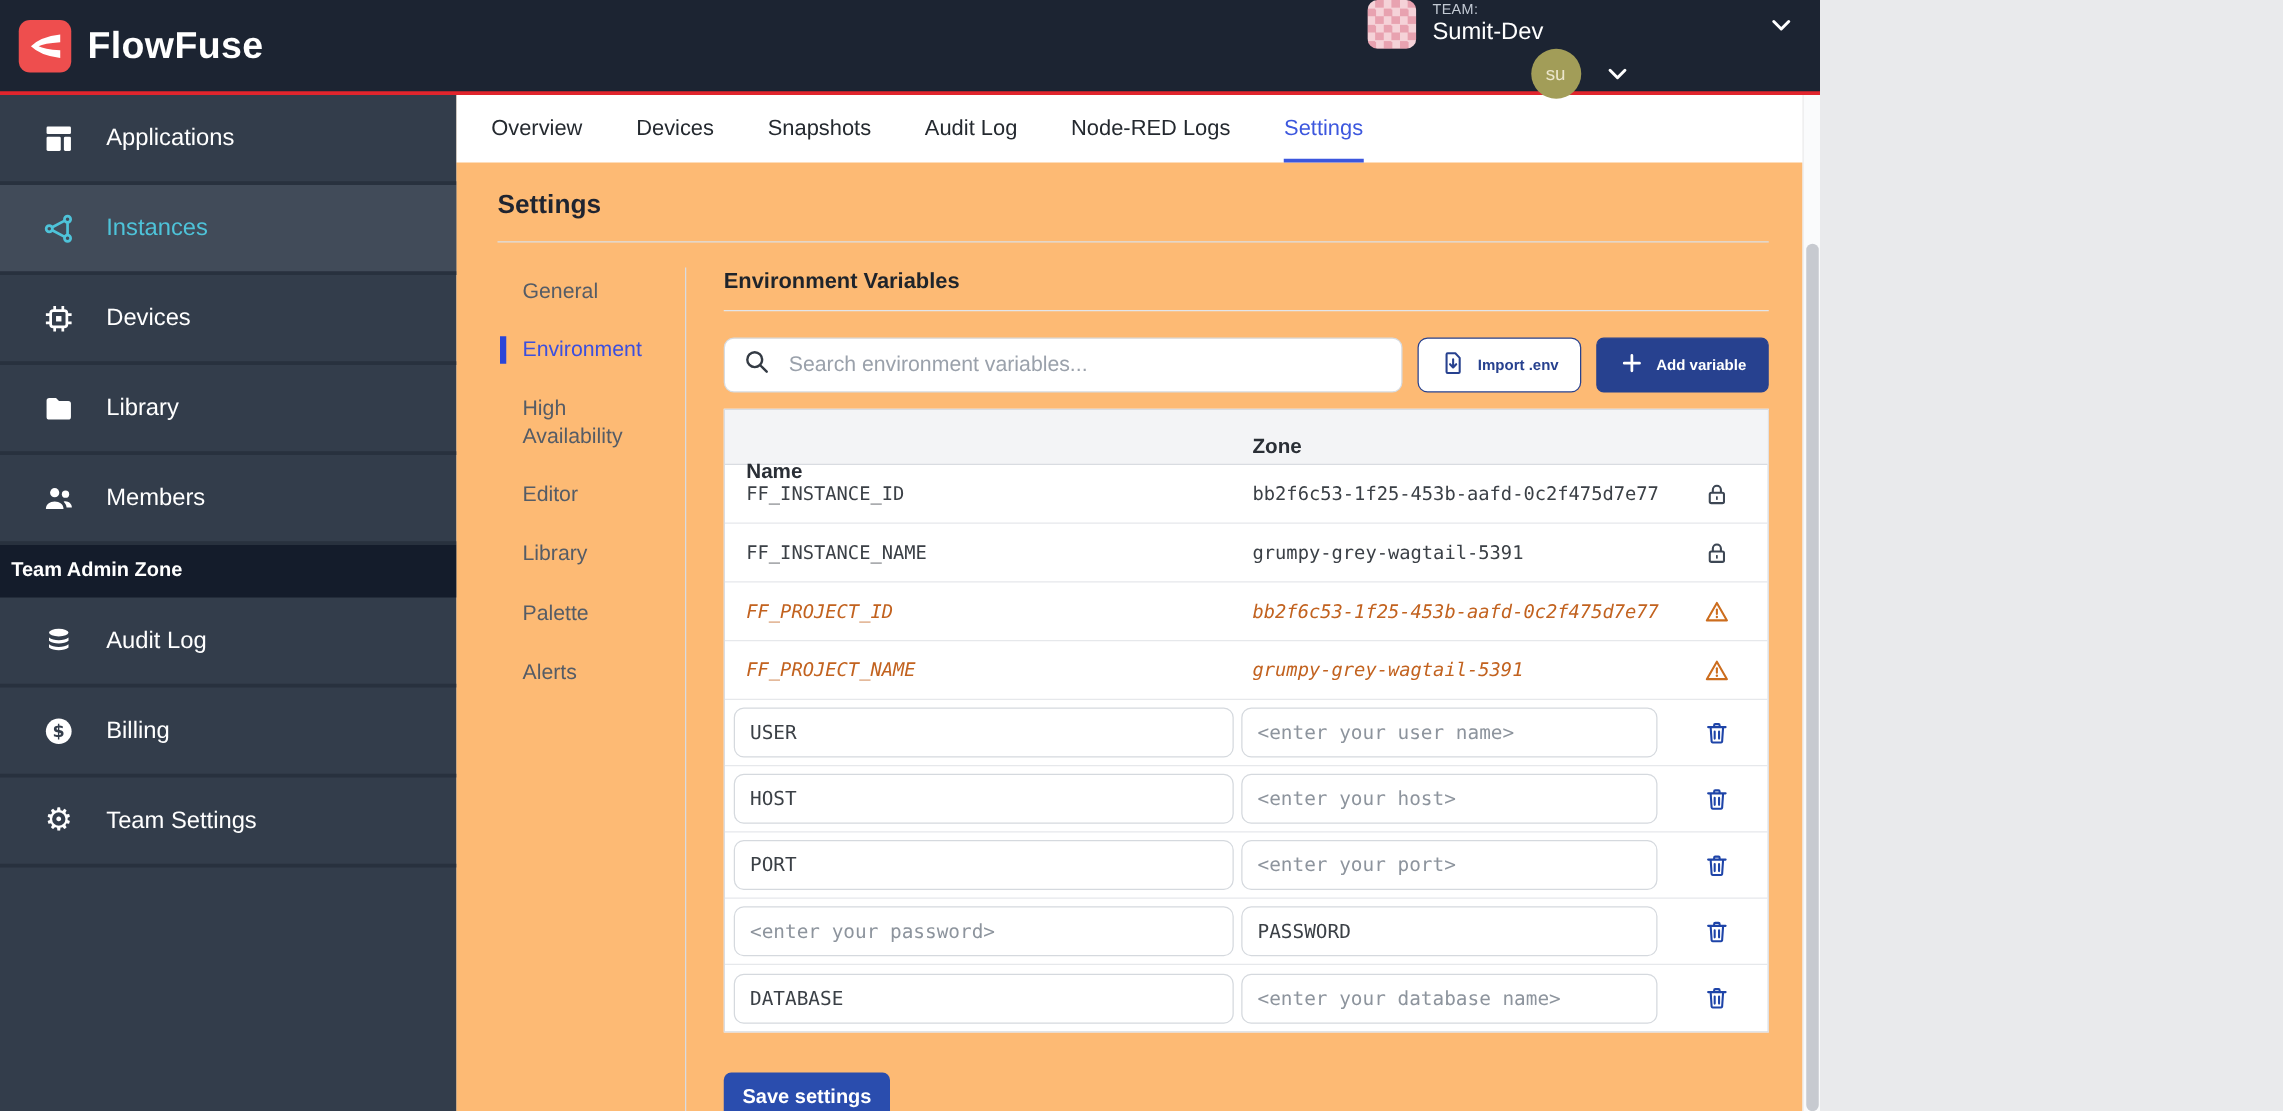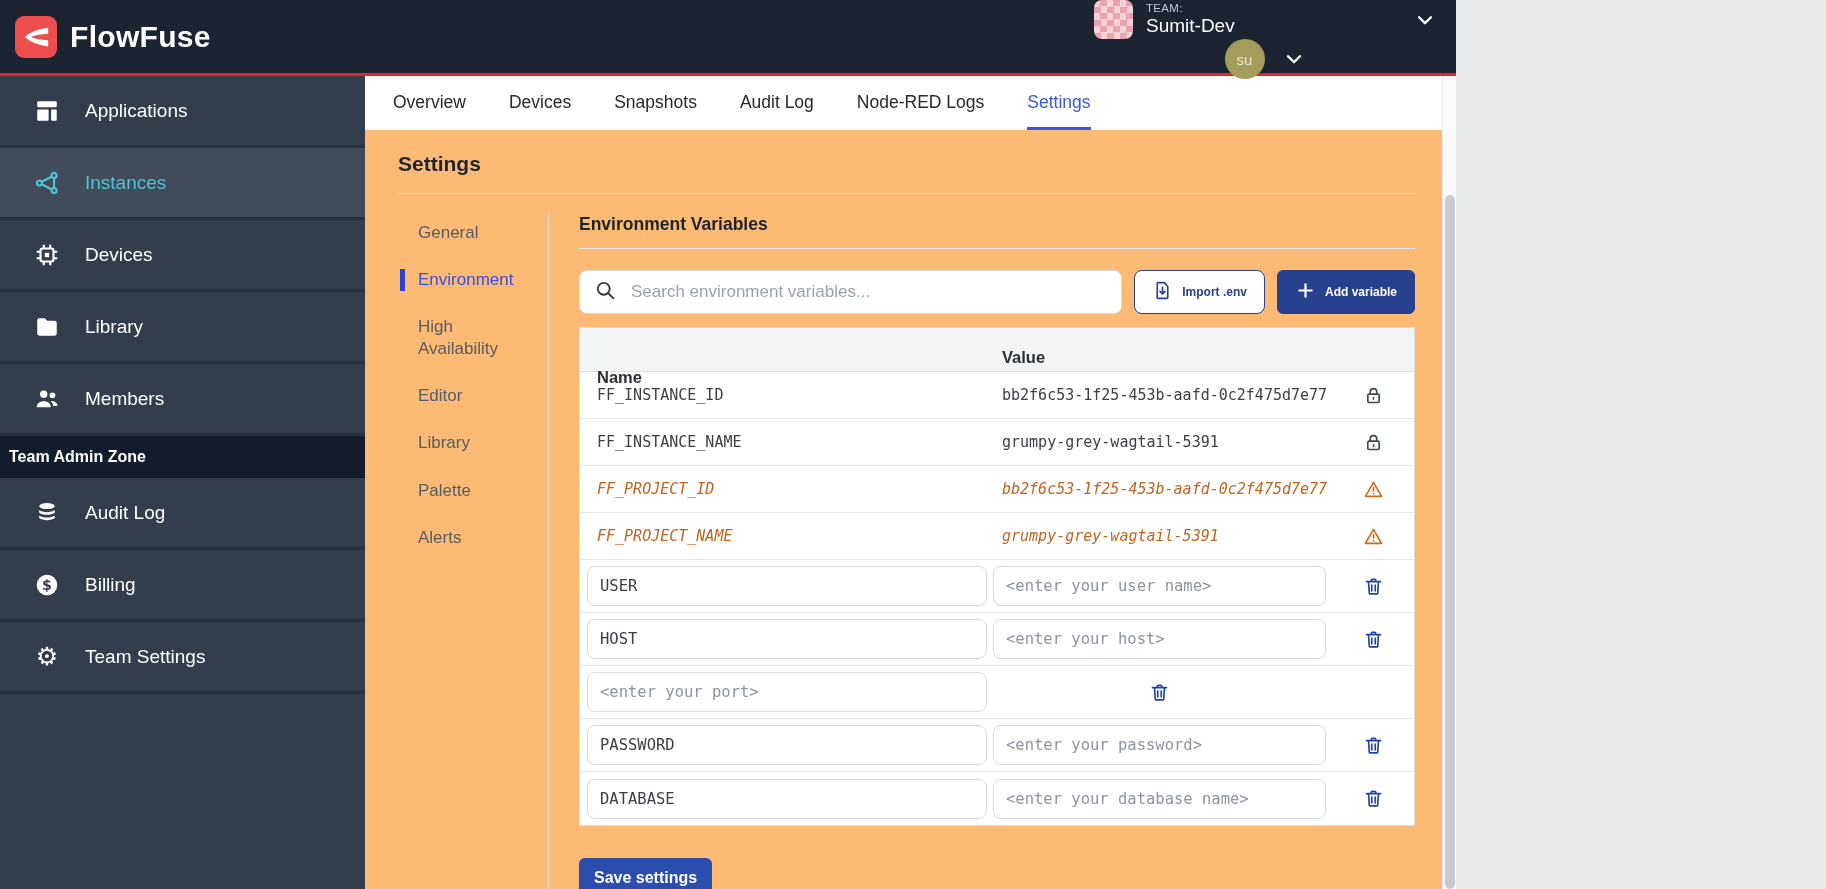--- a/index.html
+++ b/index.html
@@ -266,21 +266,21 @@
                 <svg viewBox="0 0 24 24">
                     <path d="M12 5v14M5 12h14" stroke="currentColor" stroke-width="2.5" stroke-linecap="round"></path>
                   </svg>
               </span>
               <span>Add variable</span>
             </button>
           </div>
           <div class="env-table">
             <div class="t-head">
               <div class="c-name">Name</div>
-              <div>Value</div>
+              <div>Zone</div>
               <div></div>
             </div>
             <div id="locked-rows">
                 <div class="row-locked">
     <div class="cell-name">FF_INSTANCE_ID</div>
     <div class="cell-value">bb2f6c53-1f25-453b-aafd-0c2f475d7e77</div>
     <div class="cell-icon">
                     <svg viewBox="0 0 24 24" class="icon-lock" style="color:#3d4754">
                       <rect x="5.5" y="10.5" width="13" height="9.5" rx="1.5" fill="none" stroke="currentColor" stroke-width="1.9"></rect>
                       <path d="M8.3 10.5V7.8a3.7 3.7 0 0 1 7.4 0v2.7" fill="none" stroke="currentColor" stroke-width="1.9"></path>
@@ -341,33 +341,34 @@
     <div class="cell-icon">
                     <svg viewBox="0 0 24 24" class="icon-trash" style="color:#1e44a8" fill="none" stroke="currentColor" stroke-width="1.9">
                       <path d="M4 6.5h16" stroke-linecap="round"></path>
                       <path d="M9.5 6.5V4.8a1 1 0 0 1 1-1h3a1 1 0 0 1 1 1v1.7"></path>
                       <path d="M6.3 6.5l.9 13.2a1 1 0 0 0 1 .8h7.6a1 1 0 0 0 1-.8l.9-13.2"></path>
                       <path d="M10 10.5v6.5M14 10.5v6.5" stroke-linecap="round"></path>
                     </svg>
                   </div>
   </div>
                 <div class="row-edit">
+    <input type="text" value="PORT" style="">
     <input type="text" placeholder="&lt;enter your port&gt;" style="">
     <div class="cell-icon">
                     <svg viewBox="0 0 24 24" class="icon-trash" style="color:#1e44a8" fill="none" stroke="currentColor" stroke-width="1.9">
                       <path d="M4 6.5h16" stroke-linecap="round"></path>
                       <path d="M9.5 6.5V4.8a1 1 0 0 1 1-1h3a1 1 0 0 1 1 1v1.7"></path>
                       <path d="M6.3 6.5l.9 13.2a1 1 0 0 0 1 .8h7.6a1 1 0 0 0 1-.8l.9-13.2"></path>
                       <path d="M10 10.5v6.5M14 10.5v6.5" stroke-linecap="round"></path>
                     </svg>
                   </div>
   </div>
                 <div class="row-edit">
+    <input type="text" placeholder="&lt;enter your password&gt;" style="">
     <input type="text" value="PASSWORD" style="">
-    <input type="text" placeholder="&lt;enter your password&gt;" style="">
     <div class="cell-icon">
                     <svg viewBox="0 0 24 24" class="icon-trash" style="color:#1e44a8" fill="none" stroke="currentColor" stroke-width="1.9">
                       <path d="M4 6.5h16" stroke-linecap="round"></path>
                       <path d="M9.5 6.5V4.8a1 1 0 0 1 1-1h3a1 1 0 0 1 1 1v1.7"></path>
                       <path d="M6.3 6.5l.9 13.2a1 1 0 0 0 1 .8h7.6a1 1 0 0 0 1-.8l.9-13.2"></path>
                       <path d="M10 10.5v6.5M14 10.5v6.5" stroke-linecap="round"></path>
                     </svg>
                   </div>
   </div>
                 <div class="row-edit">

